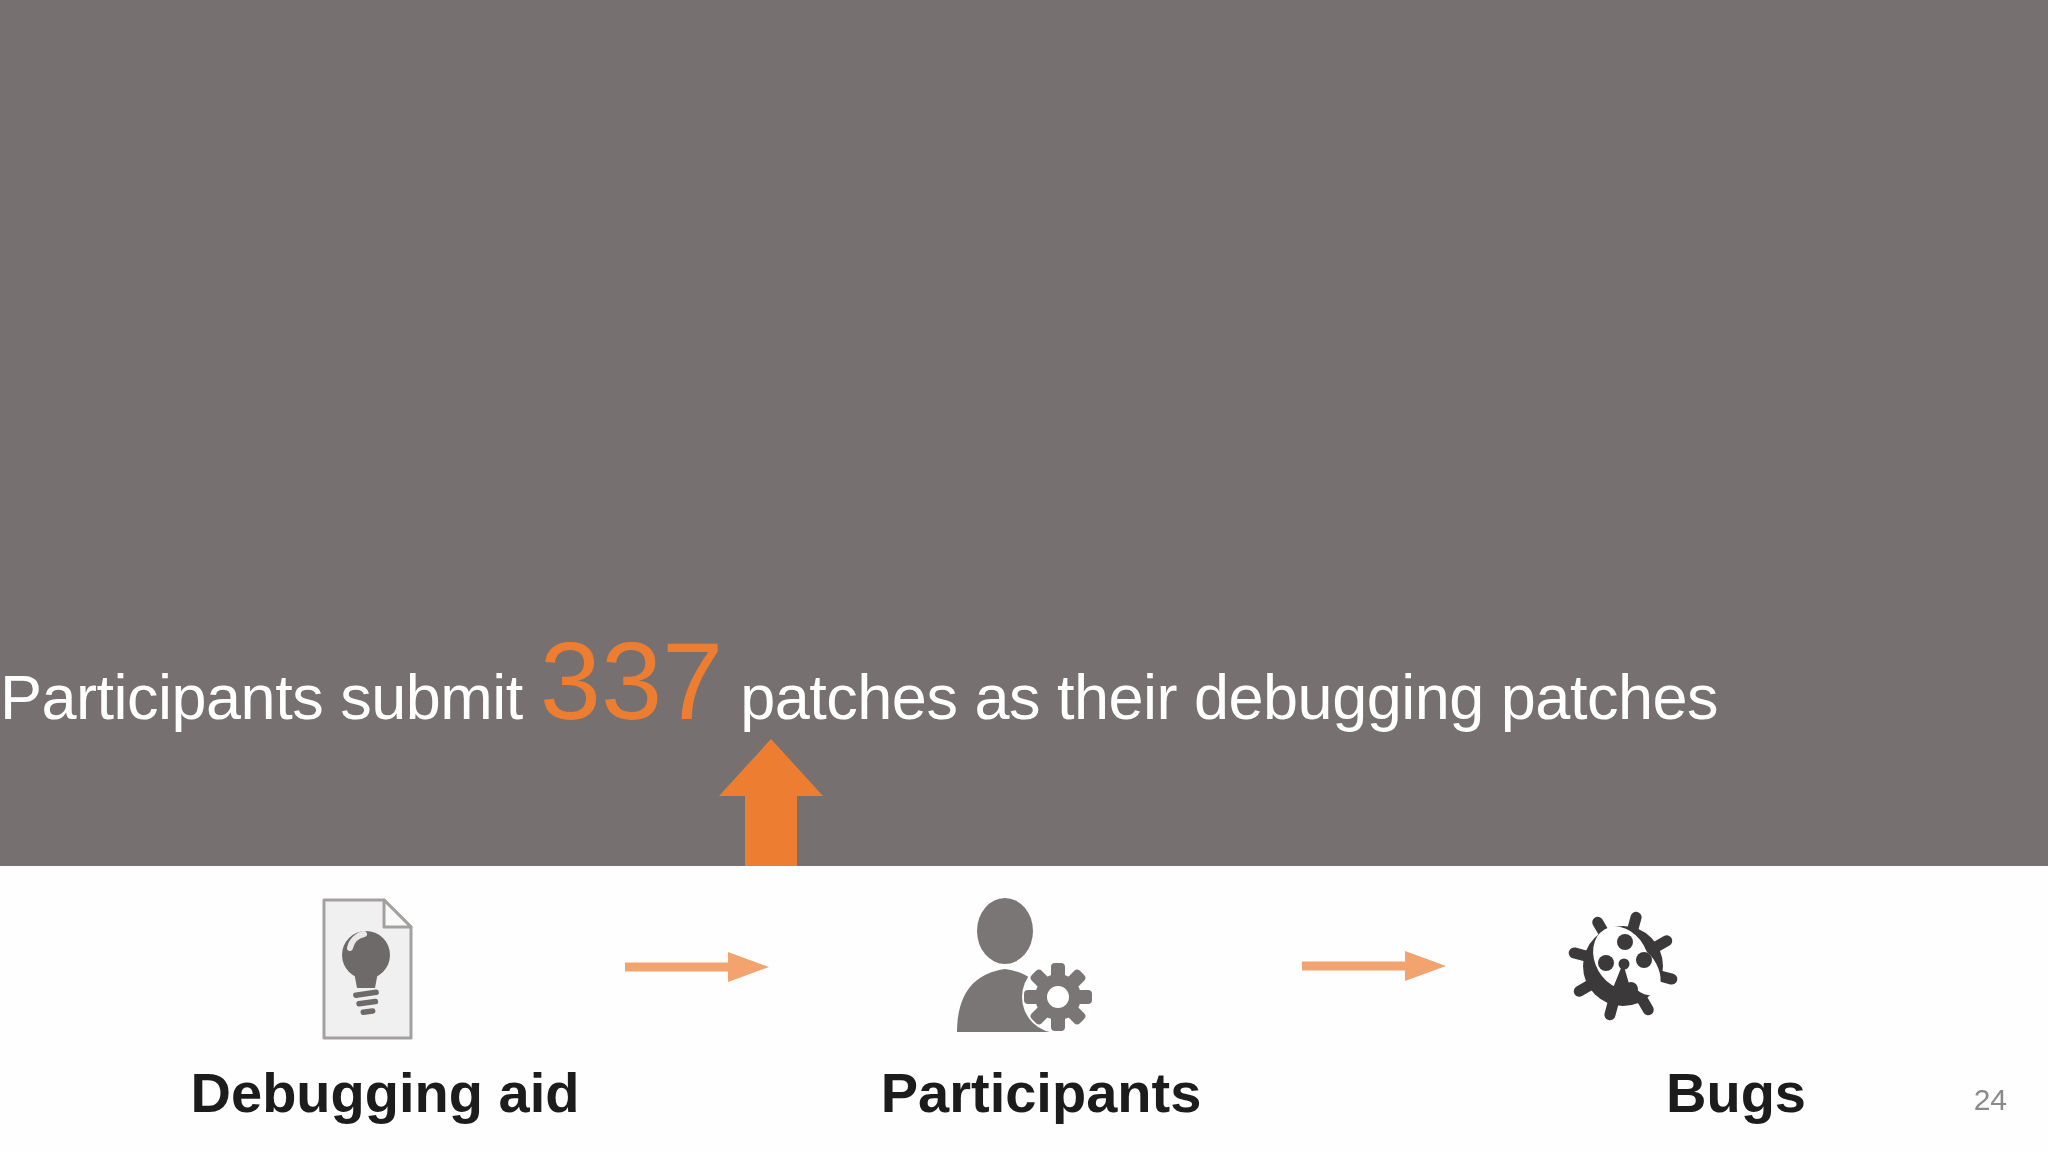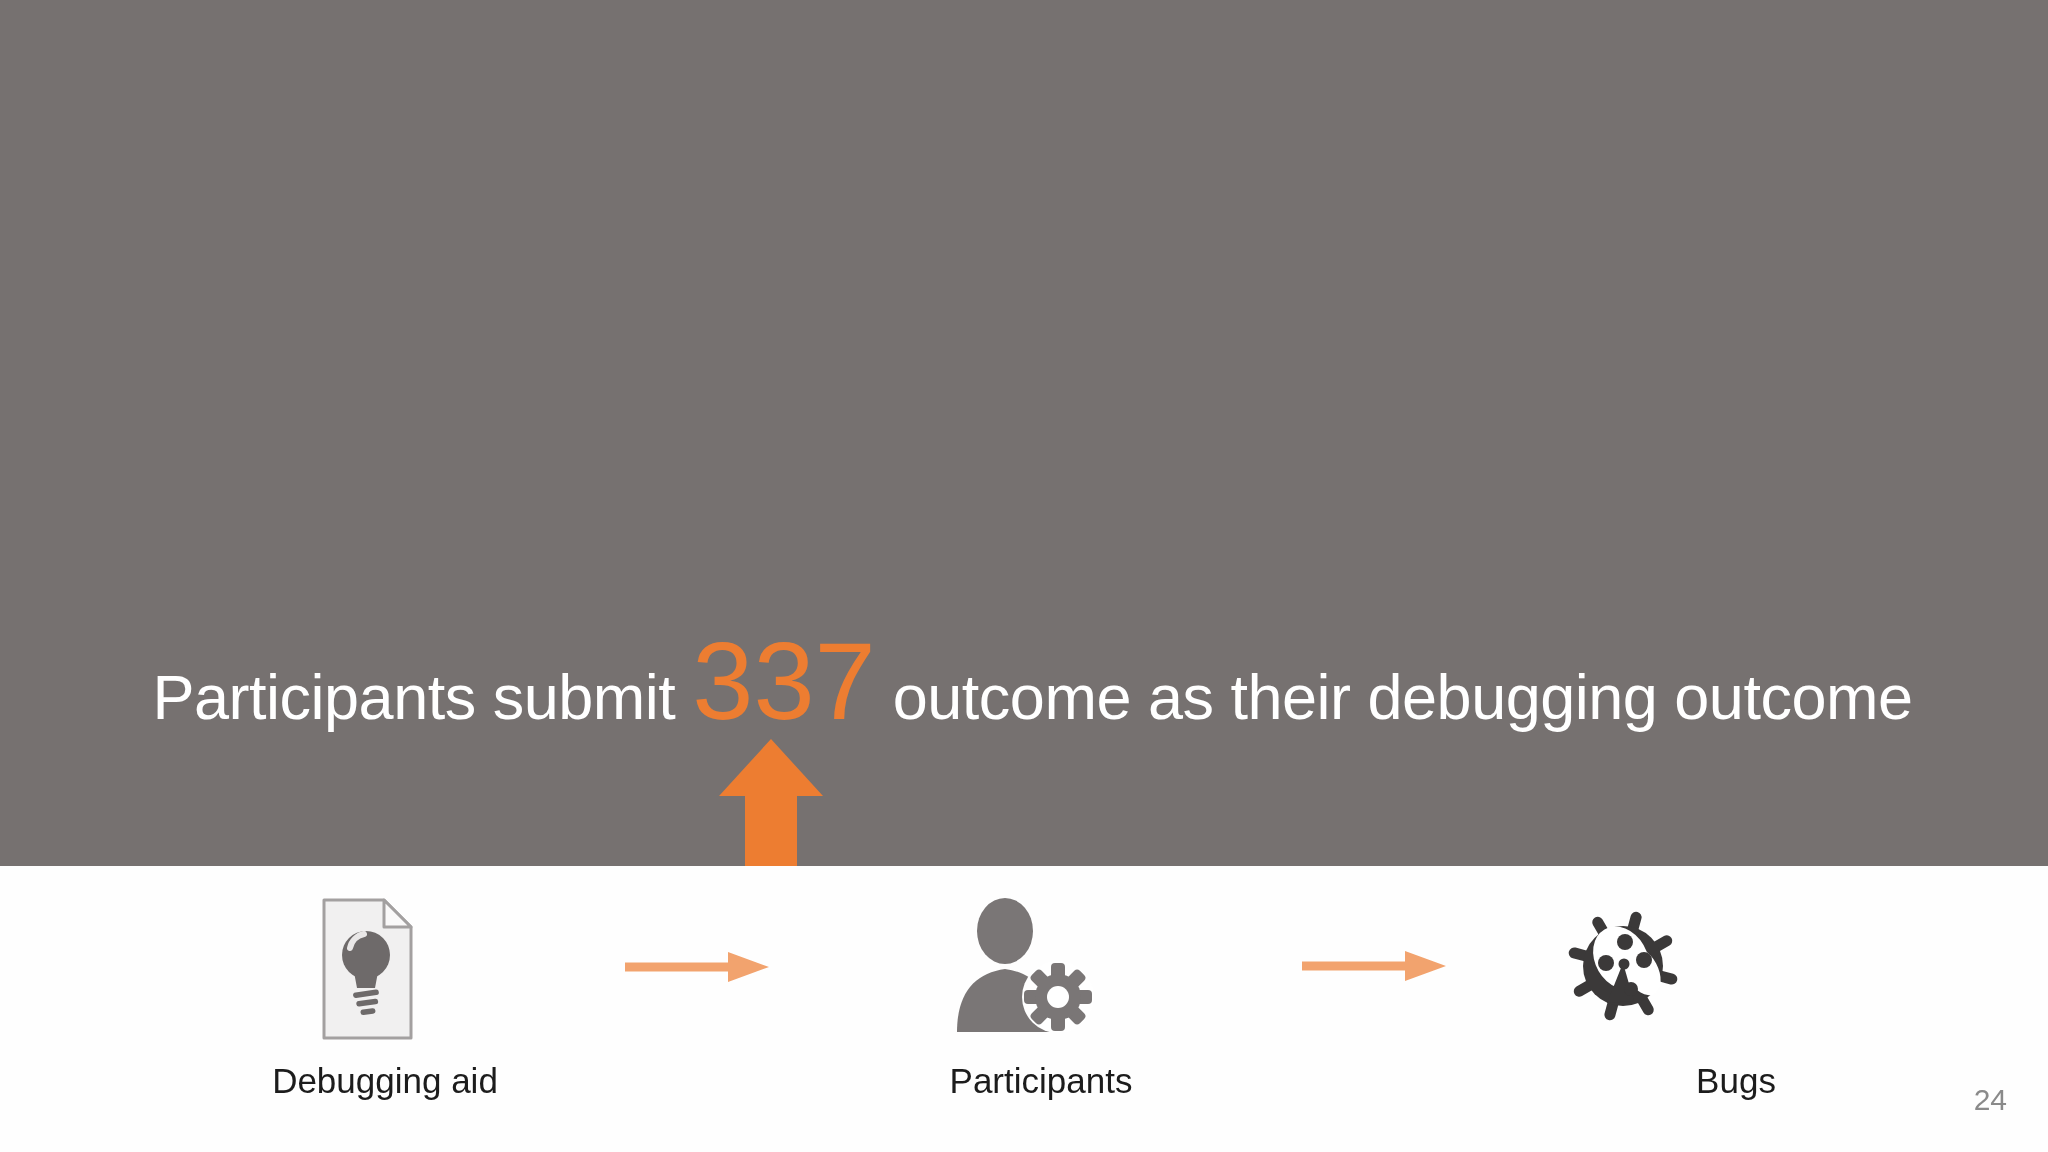--- a/index.html
+++ b/index.html
@@ -16,29 +16,28 @@
     left: 0; top: 0;
     width: 100%;
     height: 866px;
     background: var(--background-gray, #767170);
   }
   .headline {
     position: absolute;
     left: 0; right: 0;
     top: 626px;
     display: flex;
-    justify-content: center;
+    justify-content: flex-start;
     align-items: baseline;
     white-space: pre;
     line-height: 1;
     color: var(--headline-white, #fff);
     font-weight: 300;
     font-size: 63px;
     letter-spacing: -0.5px;
-    padding-left: 17px;
   }
   .headline .big-num {
     font-size: 110px;
     color: var(--accent-orange, #ED7D31);
     font-weight: 400;
     letter-spacing: 0;
   }
   .up-arrow {
     position: absolute;
     left: 719px;
@@ -54,22 +53,22 @@
     position: absolute;
     width: 145px;
     height: 32px;
   }
   .flow-arrow.a1 { left: 625px;  top: 951px; }
   .flow-arrow.a2 { left: 1302px; top: 950px; }
   .flow-label {
     position: absolute;
     top: 1062px;
     transform: translateX(-50%);
-    font-size: 35px;
-    font-weight: 400;
+    font-size: 56px;
+    font-weight: 700;
     line-height: 1.1;
     color: var(--label-dark, #1C1C1C);
     white-space: nowrap;
   }
   .flow-label.l1 { left: 385px; }
   .flow-label.l2 { left: 1005px; margin-left: 36px; }
   .flow-label.l3 { left: 1708px; margin-left: 28px; }
   .page-number {
     position: absolute;
     right: 41px;
@@ -81,21 +80,21 @@
 </style>
 </head>
 <body>
 
 <div class="slide">
 
   <div class="top-panel">
     <div class="headline">
       <span>Participants submit </span>
       <span class="big-num">337</span>
-      <span> outcome as their debugging outcome</span>
+      <span> patches as their debugging patches</span>
     </div>
 
     <svg class="up-arrow" viewBox="0 0 104 127" aria-label="up-arrow-icon">
       <polygon points="52,0 104,57 78,57 78,127 26,127 26,57 0,57" style="fill:var(--accent-orange)"></polygon>
     </svg>
   </div>
 
   <svg class="flow-icon doc" viewBox="0 0 91 142" aria-label="document-lightbulb-icon">
     <path d="M2,2 H62 L89,29 V140 H2 Z" style="fill:var(--page-fill);stroke:var(--page-stroke)" stroke-width="3" stroke-linejoin="round"></path>
     <path d="M62,2 V29 H89 Z" style="fill:var(--page-fold-fill);stroke:var(--page-stroke)" stroke-width="3" stroke-linejoin="round"></path>

